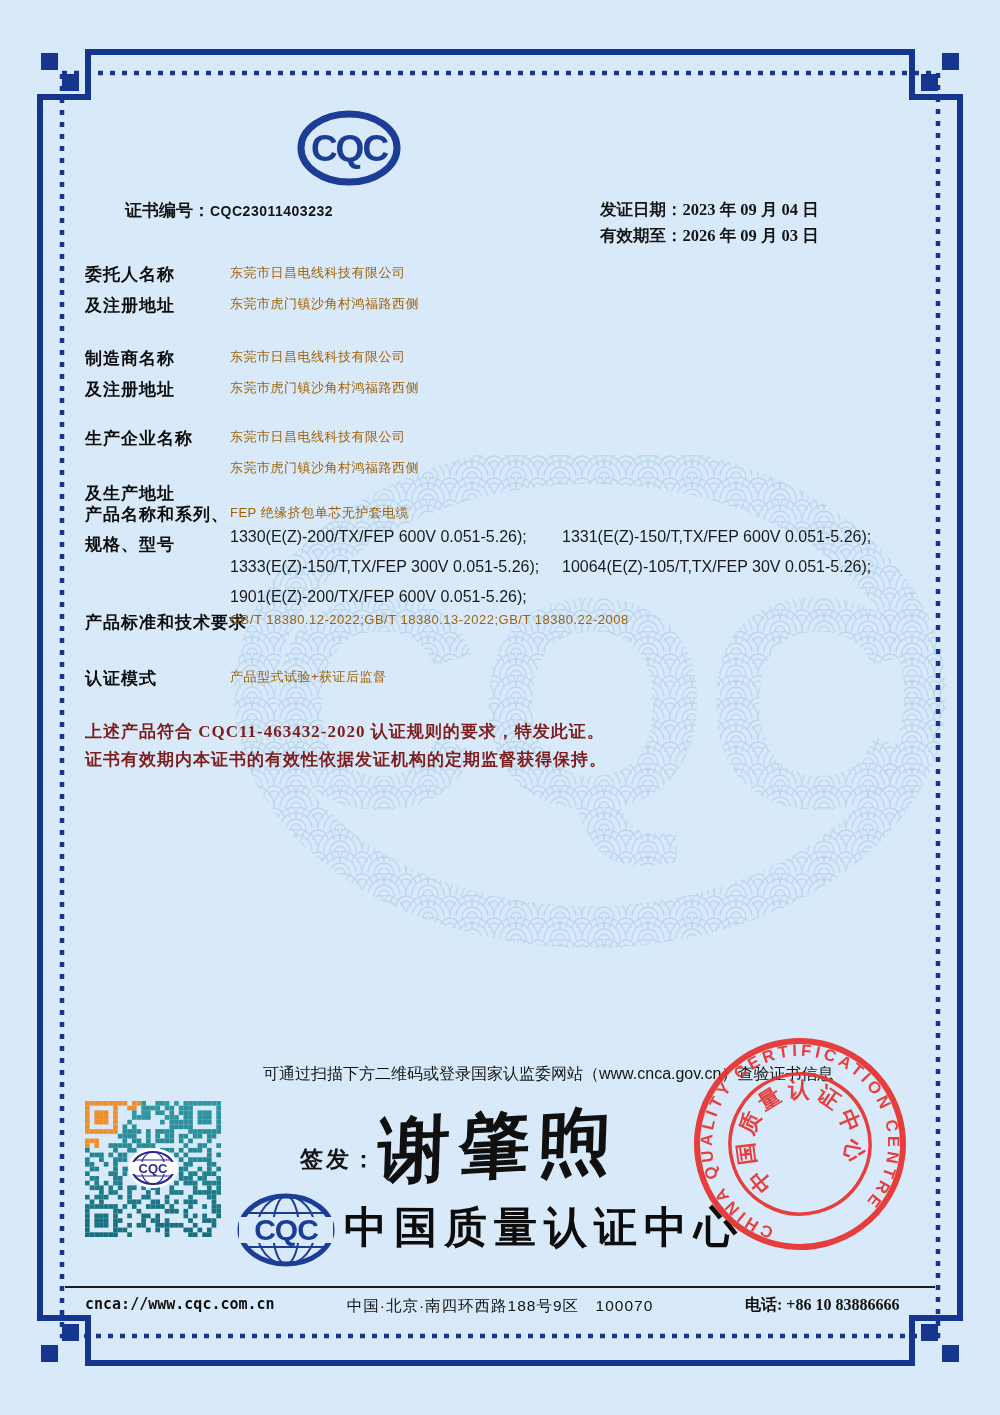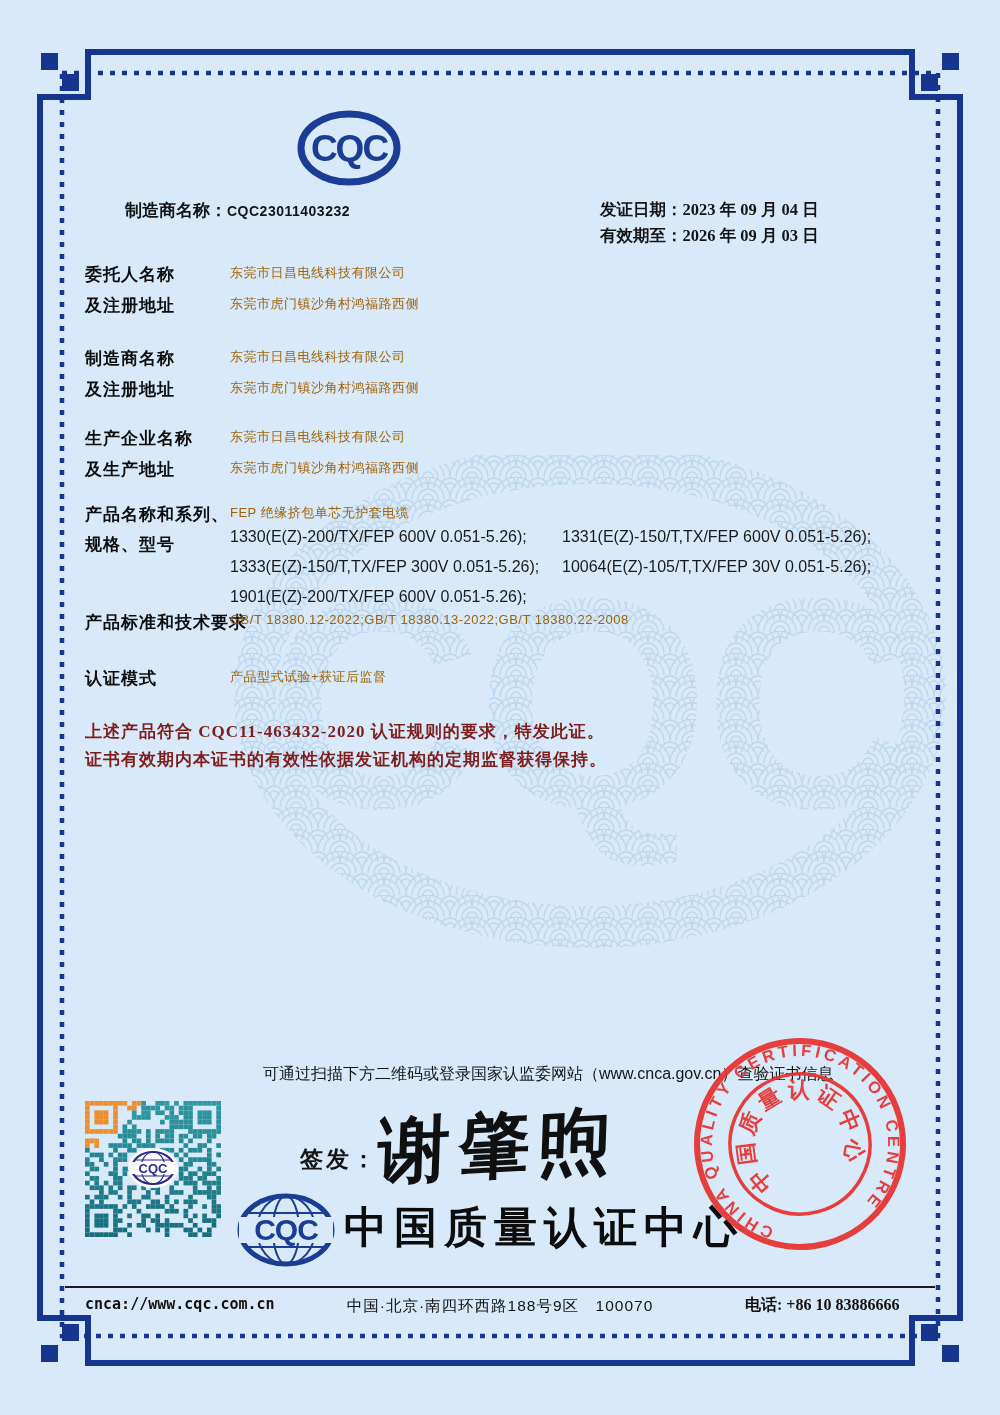--- a/index.html
+++ b/index.html
@@ -64,40 +64,40 @@
         <rect x="921" y="1324" width="17" height="17"></rect>
     </g>
   </svg>
 
   <svg class="abs" style="left:297px;top:108px;" width="104" height="80" viewBox="0 0 104 80">
     <ellipse cx="52" cy="40" rx="48" ry="34" fill="none" stroke="#1b3d96" stroke-width="7"></ellipse>
     <text x="52" y="53" text-anchor="middle" font-family="Liberation Sans,sans-serif" font-weight="bold" font-size="37" letter-spacing="-2" fill="#1b3d96">CQC</text>
   </svg>
 
   <div class="abs kai" style="left:125px;top:199px;font-size:17px;">
-    <span>制造商名称：</span><span style="font-family:'Liberation Sans',sans-serif;font-weight:bold;font-size:14px;letter-spacing:0.5px;">CQC23011403232</span>
+    <span>证书编号：</span><span style="font-family:'Liberation Sans',sans-serif;font-weight:bold;font-size:14px;letter-spacing:0.5px;">CQC23011403232</span>
   </div>
   <div class="abs kai" style="left:600px;top:197px;font-size:16.5px;line-height:26px;">
     <div><span>发证日期：</span><span>2023 年 09 月 04 日</span></div>
     <div><span>有效期至：</span><span>2026 年 09 月 03 日</span></div>
   </div>
 
   <div class="abs label" style="left:85px;top:263px;">委托人名称</div>
   <div class="abs value" style="left:230px;top:264px;">东莞市日昌电线科技有限公司</div>
   <div class="abs label" style="left:85px;top:294px;">及注册地址</div>
   <div class="abs value" style="left:230px;top:295px;">东莞市虎门镇沙角村鸿福路西侧</div>
 
   <div class="abs label" style="left:85px;top:347px;">制造商名称</div>
   <div class="abs value" style="left:230px;top:348px;">东莞市日昌电线科技有限公司</div>
   <div class="abs label" style="left:85px;top:378px;">及注册地址</div>
   <div class="abs value" style="left:230px;top:379px;">东莞市虎门镇沙角村鸿福路西侧</div>
 
   <div class="abs label" style="left:85px;top:427px;">生产企业名称</div>
   <div class="abs value" style="left:230px;top:428px;">东莞市日昌电线科技有限公司</div>
-  <div class="abs label" style="left:85px;top:458px;">及生产地址</div>
+  <div class="abs label" style="left:85px;top:482px;">及生产地址</div>
   <div class="abs value" style="left:230px;top:459px;">东莞市虎门镇沙角村鸿福路西侧</div>
 
   <div class="abs label" style="left:85px;top:503px;">产品名称和系列、</div>
   <div class="abs label" style="left:85px;top:533px;">规格、型号</div>
   <div class="abs value" style="left:230px;top:504px;">FEP 绝缘挤包单芯无护套电缆</div>
   <div class="abs models" style="left:230px;top:528px;">
     <span>1330(E(Z)-200/TX/FEP 600V 0.051-5.26);</span>
     <span>1331(E(Z)-150/T,TX/FEP 600V 0.051-5.26);</span>
     <span>1333(E(Z)-150/T,TX/FEP 300V 0.051-5.26);</span>
     <span>10064(E(Z)-105/T,TX/FEP 30V 0.051-5.26);</span>

